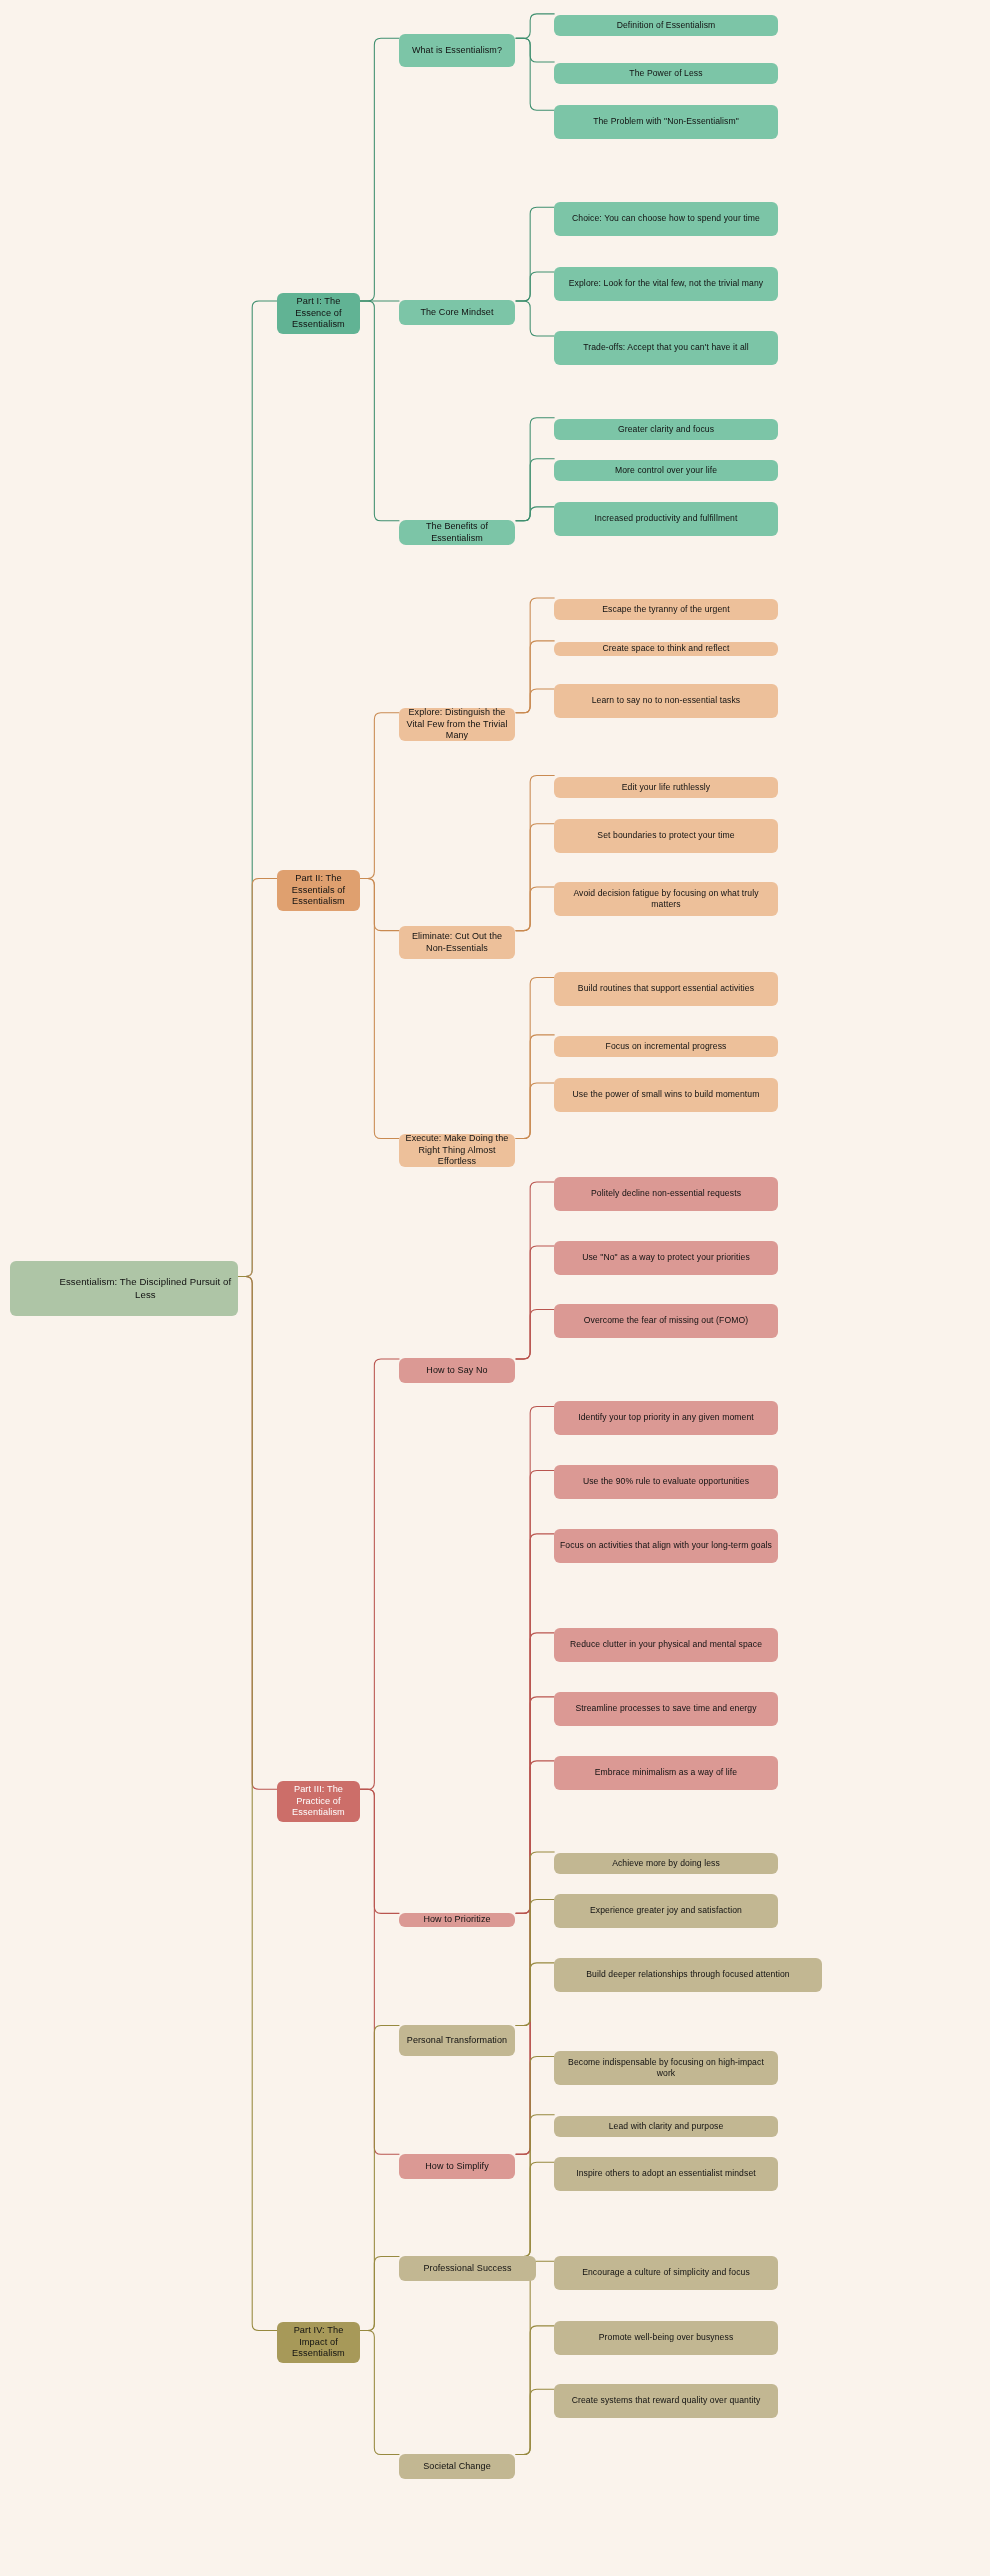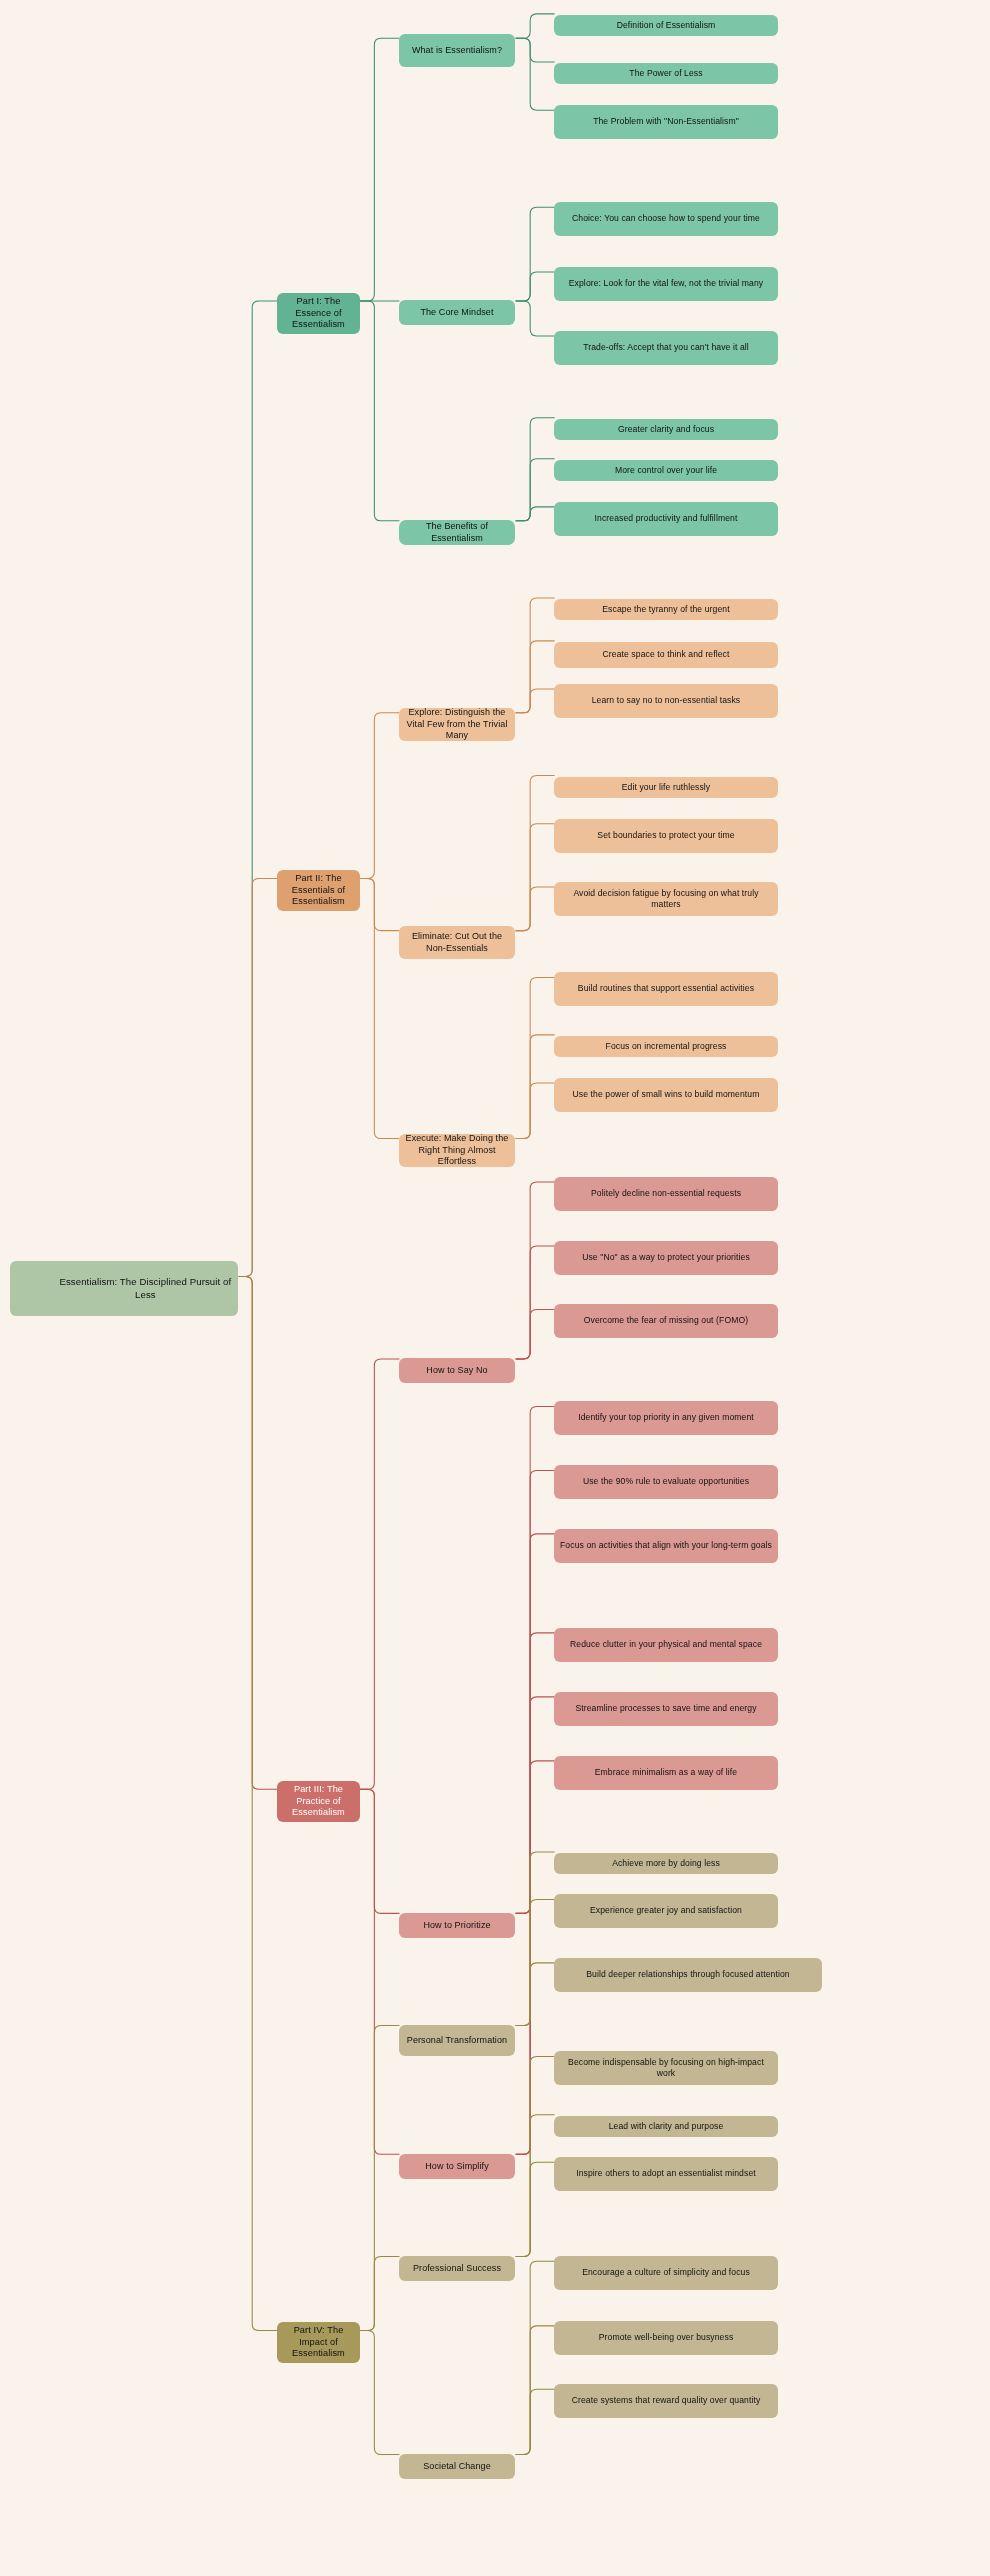--- a/index.html
+++ b/index.html
@@ -98,49 +98,49 @@
       <div class="node l3" style="left: 554px; top: 190px; width: 224px; height: 34px; background: rgb(124, 197, 167);">Choice: You can choose how to spend your time</div>
       <div class="node l3" style="left: 554px; top: 255px; width: 224px; height: 34px; background: rgb(124, 197, 167);">Explore: Look for the vital few, not the trivial many</div>
       <div class="node l3" style="left: 554px; top: 319px; width: 224px; height: 34px; background: rgb(124, 197, 167);">Trade-offs: Accept that you can't have it all</div>
       <div class="node l2" style="left: 399px; top: 508px; width: 116px; height: 25px; background: rgb(124, 197, 167); border-radius: 7px;">The Benefits of Essentialism</div>
       <div class="node l3" style="left: 554px; top: 407px; width: 224px; height: 21px; background: rgb(124, 197, 167);">Greater clarity and focus</div>
       <div class="node l3" style="left: 554px; top: 448px; width: 224px; height: 21px; background: rgb(124, 197, 167);">More control over your life</div>
       <div class="node l3" style="left: 554px; top: 490px; width: 224px; height: 34px; background: rgb(124, 197, 167);">Increased productivity and fulfillment</div>
       <div class="node l1" style="left: 277px; top: 858px; width: 83px; height: 41px; background: rgb(223, 160, 111); color: rgb(17, 17, 17);">Part II: The Essentials of Essentialism</div>
       <div class="node l2" style="left: 399px; top: 696px; width: 116px; height: 33px; background: rgb(237, 192, 154);">Explore: Distinguish the Vital Few from the Trivial Many</div>
       <div class="node l3" style="left: 554px; top: 587px; width: 224px; height: 21px; background: rgb(237, 192, 154);">Escape the tyranny of the urgent</div>
-      <div class="node l3" style="left: 554px; top: 630px; width: 224px; height: 26px; background: rgb(237, 192, 154);">Create space to think and reflect</div>
+      <div class="node l3" style="left: 554px; top: 630px; width: 224px; height: 14px; background: rgb(237, 192, 154);">Create space to think and reflect</div>
       <div class="node l3" style="left: 554px; top: 672px; width: 224px; height: 34px; background: rgb(237, 192, 154);">Learn to say no to non-essential tasks</div>
       <div class="node l2" style="left: 399px; top: 914px; width: 116px; height: 33px; background: rgb(237, 192, 154);">Eliminate: Cut Out the Non-Essentials</div>
       <div class="node l3" style="left: 554px; top: 765px; width: 224px; height: 21px; background: rgb(237, 192, 154);">Edit your life ruthlessly</div>
       <div class="node l3" style="left: 554px; top: 807px; width: 224px; height: 34px; background: rgb(237, 192, 154);">Set boundaries to protect your time</div>
       <div class="node l3" style="left: 554px; top: 870px; width: 224px; height: 34px; background: rgb(237, 192, 154);">Avoid decision fatigue by focusing on what truly matters</div>
       <div class="node l2" style="left: 399px; top: 1122px; width: 116px; height: 33px; background: rgb(237, 192, 154);">Execute: Make Doing the Right Thing Almost Effortless</div>
       <div class="node l3" style="left: 554px; top: 960px; width: 224px; height: 34px; background: rgb(237, 192, 154);">Build routines that support essential activities</div>
       <div class="node l3" style="left: 554px; top: 1024px; width: 224px; height: 21px; background: rgb(237, 192, 154);">Focus on incremental progress</div>
       <div class="node l3" style="left: 554px; top: 1066px; width: 224px; height: 34px; background: rgb(237, 192, 154);">Use the power of small wins to build momentum</div>
       <div class="node l1" style="left: 277px; top: 1769px; width: 83px; height: 41px; background: rgb(204, 110, 105); color: rgb(255, 255, 255);">Part III: The Practice of Essentialism</div>
       <div class="node l2" style="left: 399px; top: 1346px; width: 116px; height: 25px; background: rgb(219, 153, 148);">How to Say No</div>
       <div class="node l3" style="left: 554px; top: 1165px; width: 224px; height: 34px; background: rgb(219, 153, 148);">Politely decline non-essential requests</div>
       <div class="node l3" style="left: 554px; top: 1229px; width: 224px; height: 34px; background: rgb(219, 153, 148);">Use "No" as a way to protect your priorities</div>
       <div class="node l3" style="left: 554px; top: 1292px; width: 224px; height: 34px; background: rgb(219, 153, 148);">Overcome the fear of missing out (FOMO)</div>
-      <div class="node l2" style="left: 399px; top: 1901px; width: 116px; height: 25px; background: rgb(219, 153, 148);">How to Prioritize</div>
+      <div class="node l2" style="left: 399px; top: 1901px; width: 116px; height: 14px; background: rgb(219, 153, 148);">How to Prioritize</div>
       <div class="node l3" style="left: 554px; top: 1389px; width: 224px; height: 34px; background: rgb(219, 153, 148);">Identify your top priority in any given moment</div>
       <div class="node l3" style="left: 554px; top: 1453px; width: 224px; height: 34px; background: rgb(219, 153, 148);">Use the 90% rule to evaluate opportunities</div>
       <div class="node l3" style="left: 554px; top: 1517px; width: 224px; height: 34px; background: rgb(219, 153, 148);">Focus on activities that align with your long-term goals</div>
       <div class="node l2" style="left: 399px; top: 2142px; width: 116px; height: 25px; background: rgb(219, 153, 148);">How to Simplify</div>
       <div class="node l3" style="left: 554px; top: 1616px; width: 224px; height: 34px; background: rgb(219, 153, 148);">Reduce clutter in your physical and mental space</div>
       <div class="node l3" style="left: 554px; top: 1680px; width: 224px; height: 34px; background: rgb(219, 153, 148);">Streamline processes to save time and energy</div>
       <div class="node l3" style="left: 554px; top: 1744px; width: 224px; height: 34px; background: rgb(219, 153, 148);">Embrace minimalism as a way of life</div>
       <div class="node l1" style="left: 277px; top: 2310px; width: 83px; height: 41px; background: rgb(167, 153, 89); color: rgb(17, 17, 17);">Part IV: The Impact of Essentialism</div>
       <div class="node l2" style="left: 399px; top: 2013px; width: 116px; height: 31px; background: rgb(194, 183, 146);">Personal Transformation</div>
       <div class="node l3" style="left: 554px; top: 1841px; width: 224px; height: 21px; background: rgb(194, 183, 146);">Achieve more by doing less</div>
       <div class="node l3" style="left: 554px; top: 1882px; width: 224px; height: 34px; background: rgb(194, 183, 146);">Experience greater joy and satisfaction</div>
       <div class="node l3" style="left: 554px; top: 1946px; width: 268px; height: 34px; background: rgb(194, 183, 146);">Build deeper relationships through focused attention</div>
-      <div class="node l2" style="left: 399px; top: 2244px; width: 116px; height: 25px; background: rgb(194, 183, 146);">Professional Success</div>
+      <div class="node l2" style="left: 399px; top: 2244px; width: 137px; height: 25px; background: rgb(194, 183, 146);">Professional Success</div>
       <div class="node l3" style="left: 554px; top: 2039px; width: 224px; height: 34px; background: rgb(194, 183, 146);">Become indispensable by focusing on high-impact work</div>
       <div class="node l3" style="left: 554px; top: 2104px; width: 224px; height: 21px; background: rgb(194, 183, 146);">Lead with clarity and purpose</div>
       <div class="node l3" style="left: 554px; top: 2145px; width: 224px; height: 34px; background: rgb(194, 183, 146);">Inspire others to adopt an essentialist mindset</div>
       <div class="node l2" style="left: 399px; top: 2442px; width: 116px; height: 25px; background: rgb(194, 183, 146);">Societal Change</div>
       <div class="node l3" style="left: 554px; top: 2244px; width: 224px; height: 34px; background: rgb(194, 183, 146);">Encourage a culture of simplicity and focus</div>
       <div class="node l3" style="left: 554px; top: 2309px; width: 224px; height: 34px; background: rgb(194, 183, 146);">Promote well-being over busyness</div>
       <div class="node l3" style="left: 554px; top: 2372px; width: 224px; height: 34px; background: rgb(194, 183, 146);">Create systems that reward quality over quantity</div>
     </div>
 </div>
 

